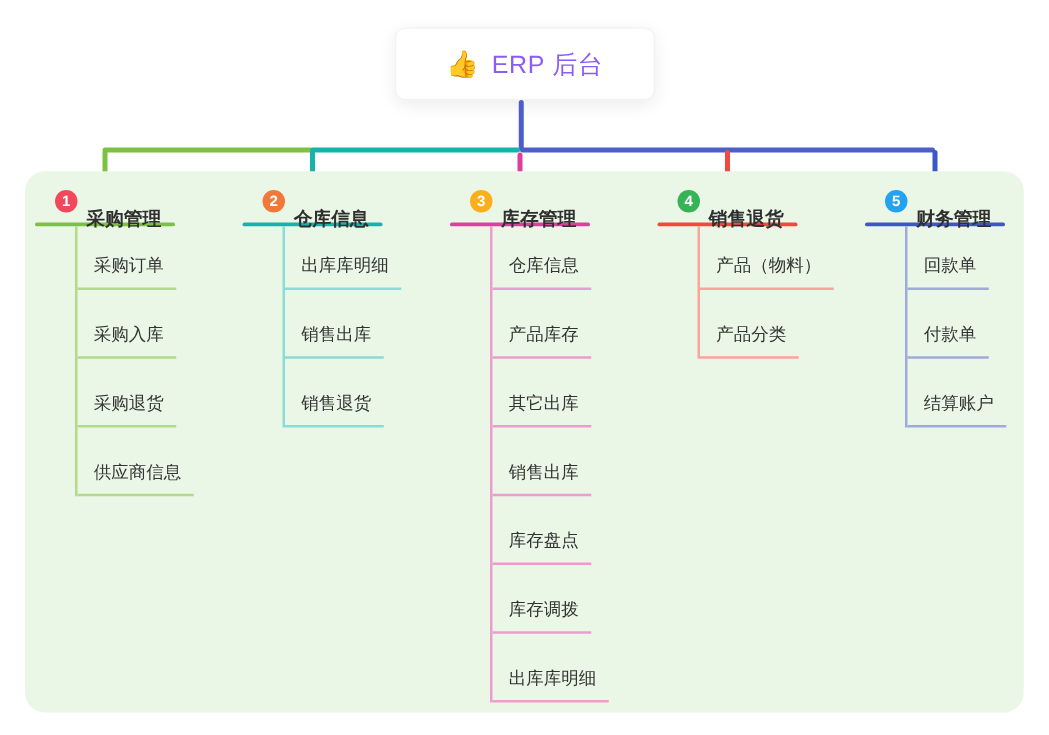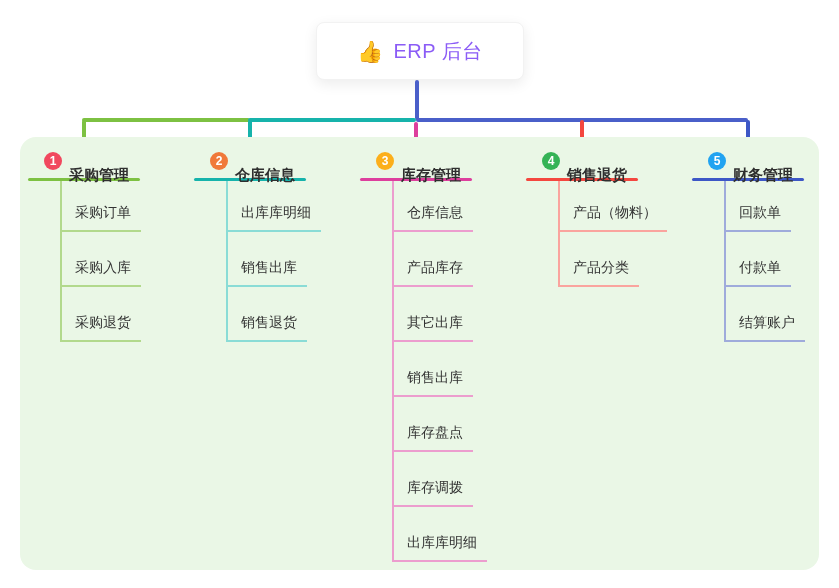--- a/index.html
+++ b/index.html
@@ -85,20 +85,23 @@
     </div>
     <div class="children">
       <div class="child">
           <span class="child-label">采购订单</span>
         </div>
       <div class="child">
           <span class="child-label">采购入库</span>
         </div>
       <div class="child">
           <span class="child-label">采购退货</span>
+        </div>
+      <div class="child">
+          <span class="child-label">供应商信息</span>
         </div>
     </div>
   </div>
 
   <div class="col" style="left: 194px; --branch: #16b3ab; --branch-light: #8adcd6; --badge: #f0793a;">
     <div class="branch-node">
       <div class="col-head">
         <span class="badge">2</span>
         <span class="col-title">仓库信息</span>
       </div>

